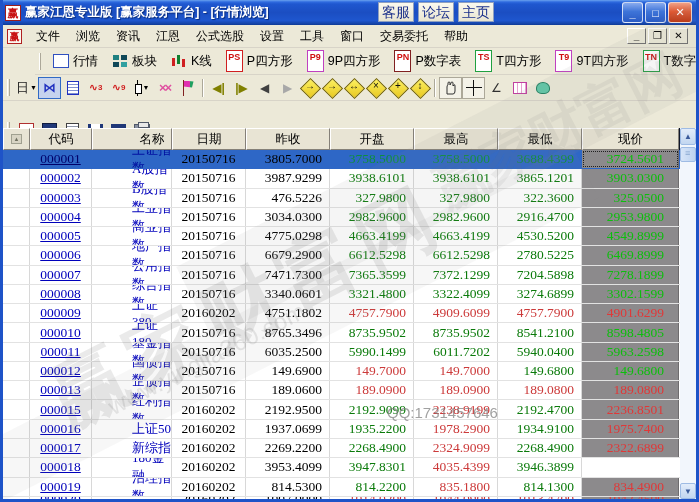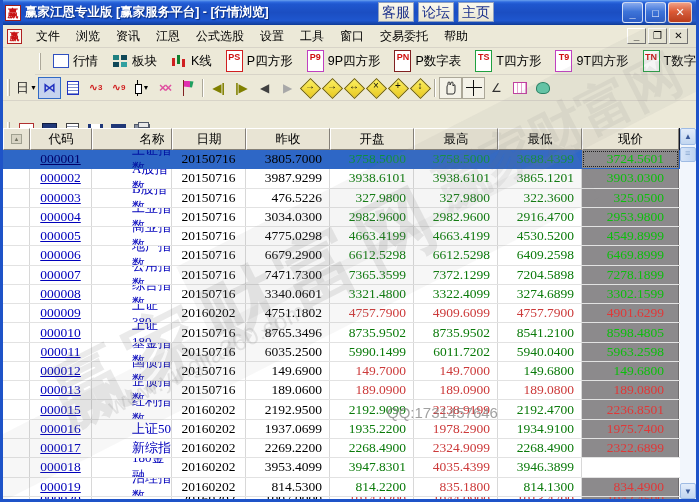--- a/index.html
+++ b/index.html
@@ -427,21 +427,21 @@
           <div class="cell cpr c-price down">4549.8999</div>
         </div>
         <div class="row">
           <div class="cell ci"></div>
           <div class="cell cc c-code">000006</div>
           <div class="cell cn c-name">地产指数</div>
           <div class="cell cd c-date">20150716</div>
           <div class="cell cp c-prev">6679.2900</div>
           <div class="cell co c-num down">6612.5298</div>
           <div class="cell ch c-num down">6612.5298</div>
-          <div class="cell cl c-num down">6409.2598</div>
+          <div class="cell cl c-num down">2780.5225</div>
           <div class="cell cpr c-price down">6469.8999</div>
         </div>
         <div class="row">
           <div class="cell ci"></div>
           <div class="cell cc c-code">000007</div>
           <div class="cell cn c-name">公用指数</div>
           <div class="cell cd c-date">20150716</div>
           <div class="cell cp c-prev">7471.7300</div>
           <div class="cell co c-num down">7365.3599</div>
           <div class="cell ch c-num down">7372.1299</div>

